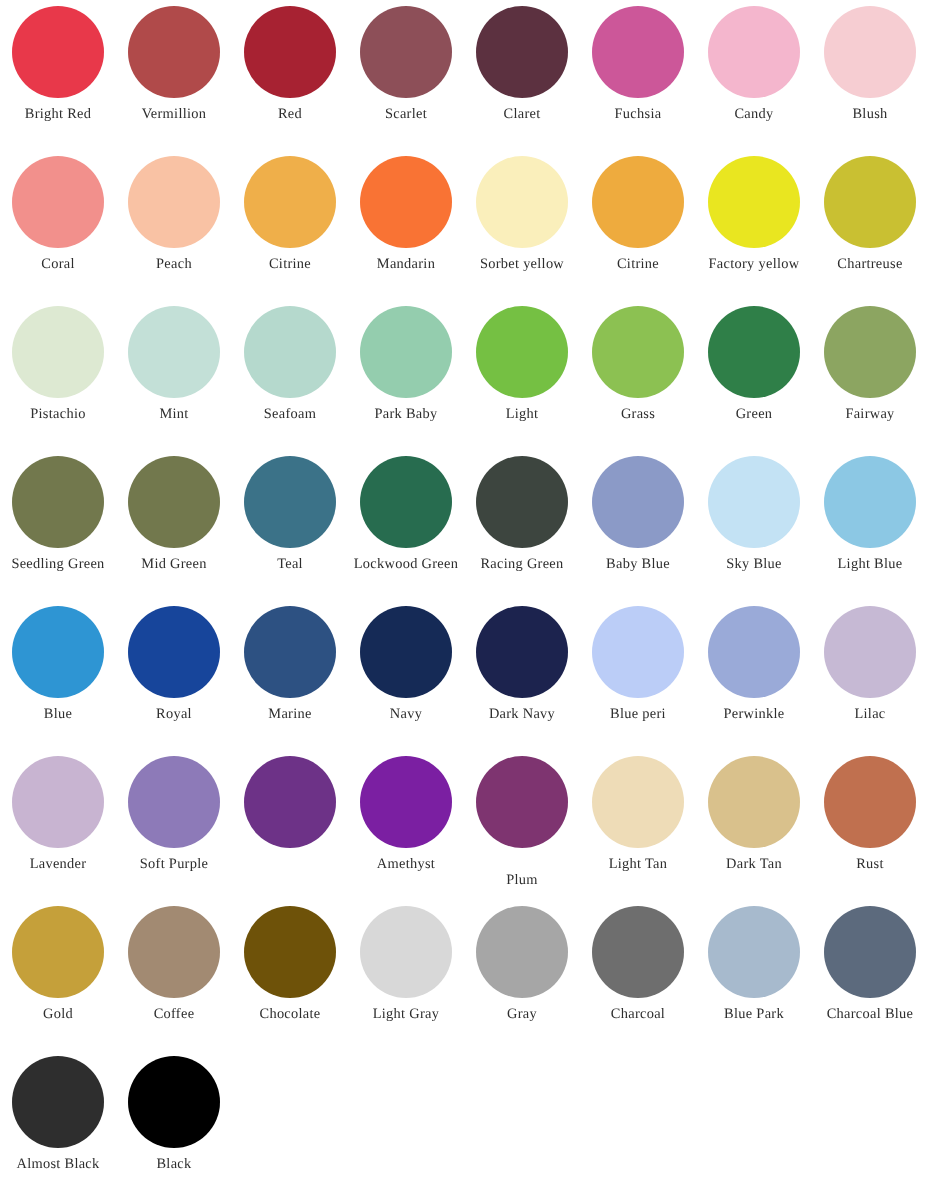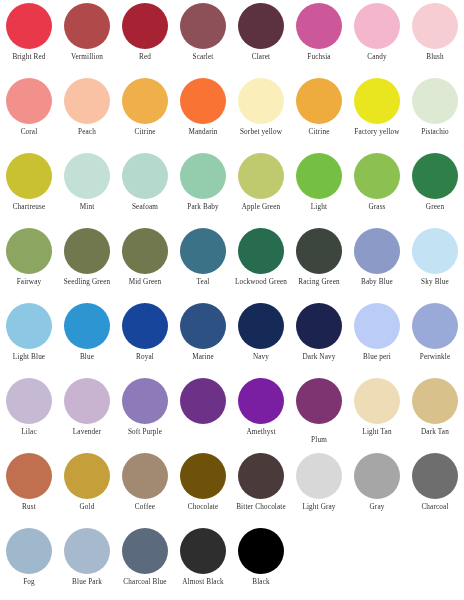--- a/index.html
+++ b/index.html
@@ -115,44 +115,40 @@
     </div>
     <div class="swatch-cell">
       <div class="swatch-circle" style="background-color: rgb(238, 171, 62);"></div>
       <div class="swatch-label" style="color: rgb(46, 46, 46);">Citrine</div>
     </div>
     <div class="swatch-cell">
       <div class="swatch-circle" style="background-color: rgb(233, 230, 32);"></div>
       <div class="swatch-label" style="color: rgb(46, 46, 46);">Factory yellow</div>
     </div>
     <div class="swatch-cell">
+      <div class="swatch-circle" style="background-color: rgb(201, 192, 50);"></div>
+      <div class="swatch-label" style="color: rgb(46, 46, 46);">Chartreuse</div>
+    </div>
+    <div class="swatch-cell">
       <div class="swatch-circle" style="background-color: rgb(221, 233, 210);"></div>
       <div class="swatch-label" style="color: rgb(46, 46, 46);">Pistachio</div>
     </div>
     <div class="swatch-cell">
-      <div class="swatch-circle" style="background-color: rgb(201, 192, 50);"></div>
-      <div class="swatch-label" style="color: rgb(46, 46, 46);">Chartreuse</div>
-    </div>
-    <div class="swatch-cell">
       <div class="swatch-circle" style="background-color: rgb(195, 224, 215);"></div>
       <div class="swatch-label" style="color: rgb(46, 46, 46);">Mint</div>
     </div>
     <div class="swatch-cell">
       <div class="swatch-circle" style="background-color: rgb(181, 217, 205);"></div>
       <div class="swatch-label" style="color: rgb(46, 46, 46);">Seafoam</div>
     </div>
     <div class="swatch-cell">
       <div class="swatch-circle" style="background-color: rgb(148, 205, 174);"></div>
       <div class="swatch-label" style="color: rgb(46, 46, 46);">Park Baby</div>
     </div>
     <div class="swatch-cell">
-      <div class="swatch-circle" style="background-color: rgb(191, 202, 110);"></div>
-      <div class="swatch-label" style="color: rgb(46, 46, 46);">Apple Green</div>
-    </div>
-    <div class="swatch-cell">
       <div class="swatch-circle" style="background-color: rgb(117, 192, 67);"></div>
       <div class="swatch-label" style="color: rgb(46, 46, 46);">Light</div>
     </div>
     <div class="swatch-cell">
       <div class="swatch-circle" style="background-color: rgb(140, 193, 82);"></div>
       <div class="swatch-label" style="color: rgb(46, 46, 46);">Grass</div>
     </div>
     <div class="swatch-cell">
       <div class="swatch-circle" style="background-color: rgb(47, 127, 72);"></div>
       <div class="swatch-label" style="color: rgb(46, 46, 46);">Green</div>
@@ -263,40 +259,32 @@
     </div>
     <div class="swatch-cell">
       <div class="swatch-circle" style="background-color: rgb(162, 138, 114);"></div>
       <div class="swatch-label" style="color: rgb(46, 46, 46);">Coffee</div>
     </div>
     <div class="swatch-cell">
       <div class="swatch-circle" style="background-color: rgb(110, 82, 9);"></div>
       <div class="swatch-label" style="color: rgb(46, 46, 46);">Chocolate</div>
     </div>
     <div class="swatch-cell">
-      <div class="swatch-circle" style="background-color: rgb(74, 58, 57);"></div>
-      <div class="swatch-label" style="color: rgb(46, 46, 46);">Bitter Chocolate</div>
-    </div>
-    <div class="swatch-cell">
       <div class="swatch-circle" style="background-color: rgb(216, 216, 216);"></div>
       <div class="swatch-label" style="color: rgb(46, 46, 46);">Light Gray</div>
     </div>
     <div class="swatch-cell">
       <div class="swatch-circle" style="background-color: rgb(166, 166, 166);"></div>
       <div class="swatch-label" style="color: rgb(46, 46, 46);">Gray</div>
     </div>
     <div class="swatch-cell">
       <div class="swatch-circle" style="background-color: rgb(110, 110, 110);"></div>
       <div class="swatch-label" style="color: rgb(46, 46, 46);">Charcoal</div>
     </div>
     <div class="swatch-cell">
-      <div class="swatch-circle" style="background-color: rgb(160, 184, 204);"></div>
-      <div class="swatch-label" style="color: rgb(46, 46, 46);">Fog</div>
-    </div>
-    <div class="swatch-cell">
       <div class="swatch-circle" style="background-color: rgb(167, 186, 205);"></div>
       <div class="swatch-label" style="color: rgb(46, 46, 46);">Blue Park</div>
     </div>
     <div class="swatch-cell">
       <div class="swatch-circle" style="background-color: rgb(92, 106, 125);"></div>
       <div class="swatch-label" style="color: rgb(46, 46, 46);">Charcoal Blue</div>
     </div>
     <div class="swatch-cell">
       <div class="swatch-circle" style="background-color: rgb(46, 46, 46);"></div>
       <div class="swatch-label" style="color: rgb(46, 46, 46);">Almost Black</div>

